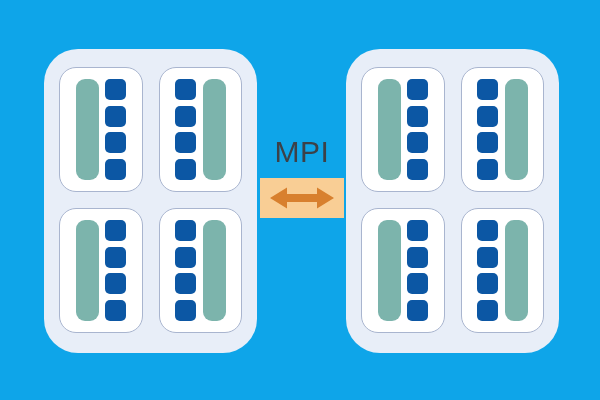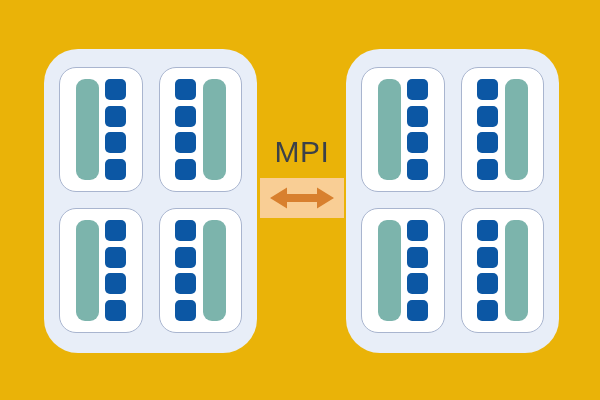--- a/index.html
+++ b/index.html
@@ -5,21 +5,21 @@
   html, body {
     margin: 0;
     padding: 0;
     background: #ffffff;
     font-family: "Liberation Sans", sans-serif;
   }
   .canvas {
     position: relative;
     width: 600px;
     height: 400px;
-    background: #eab308;
+    background: #0ea5e9;
     overflow: hidden;
   }
   .node {
     position: absolute;
     top: 49px;
     width: 213px;
     height: 304px;
     background: var(--node-bg, #E8EEF8);
     border-radius: 34px;
     box-sizing: border-box;

